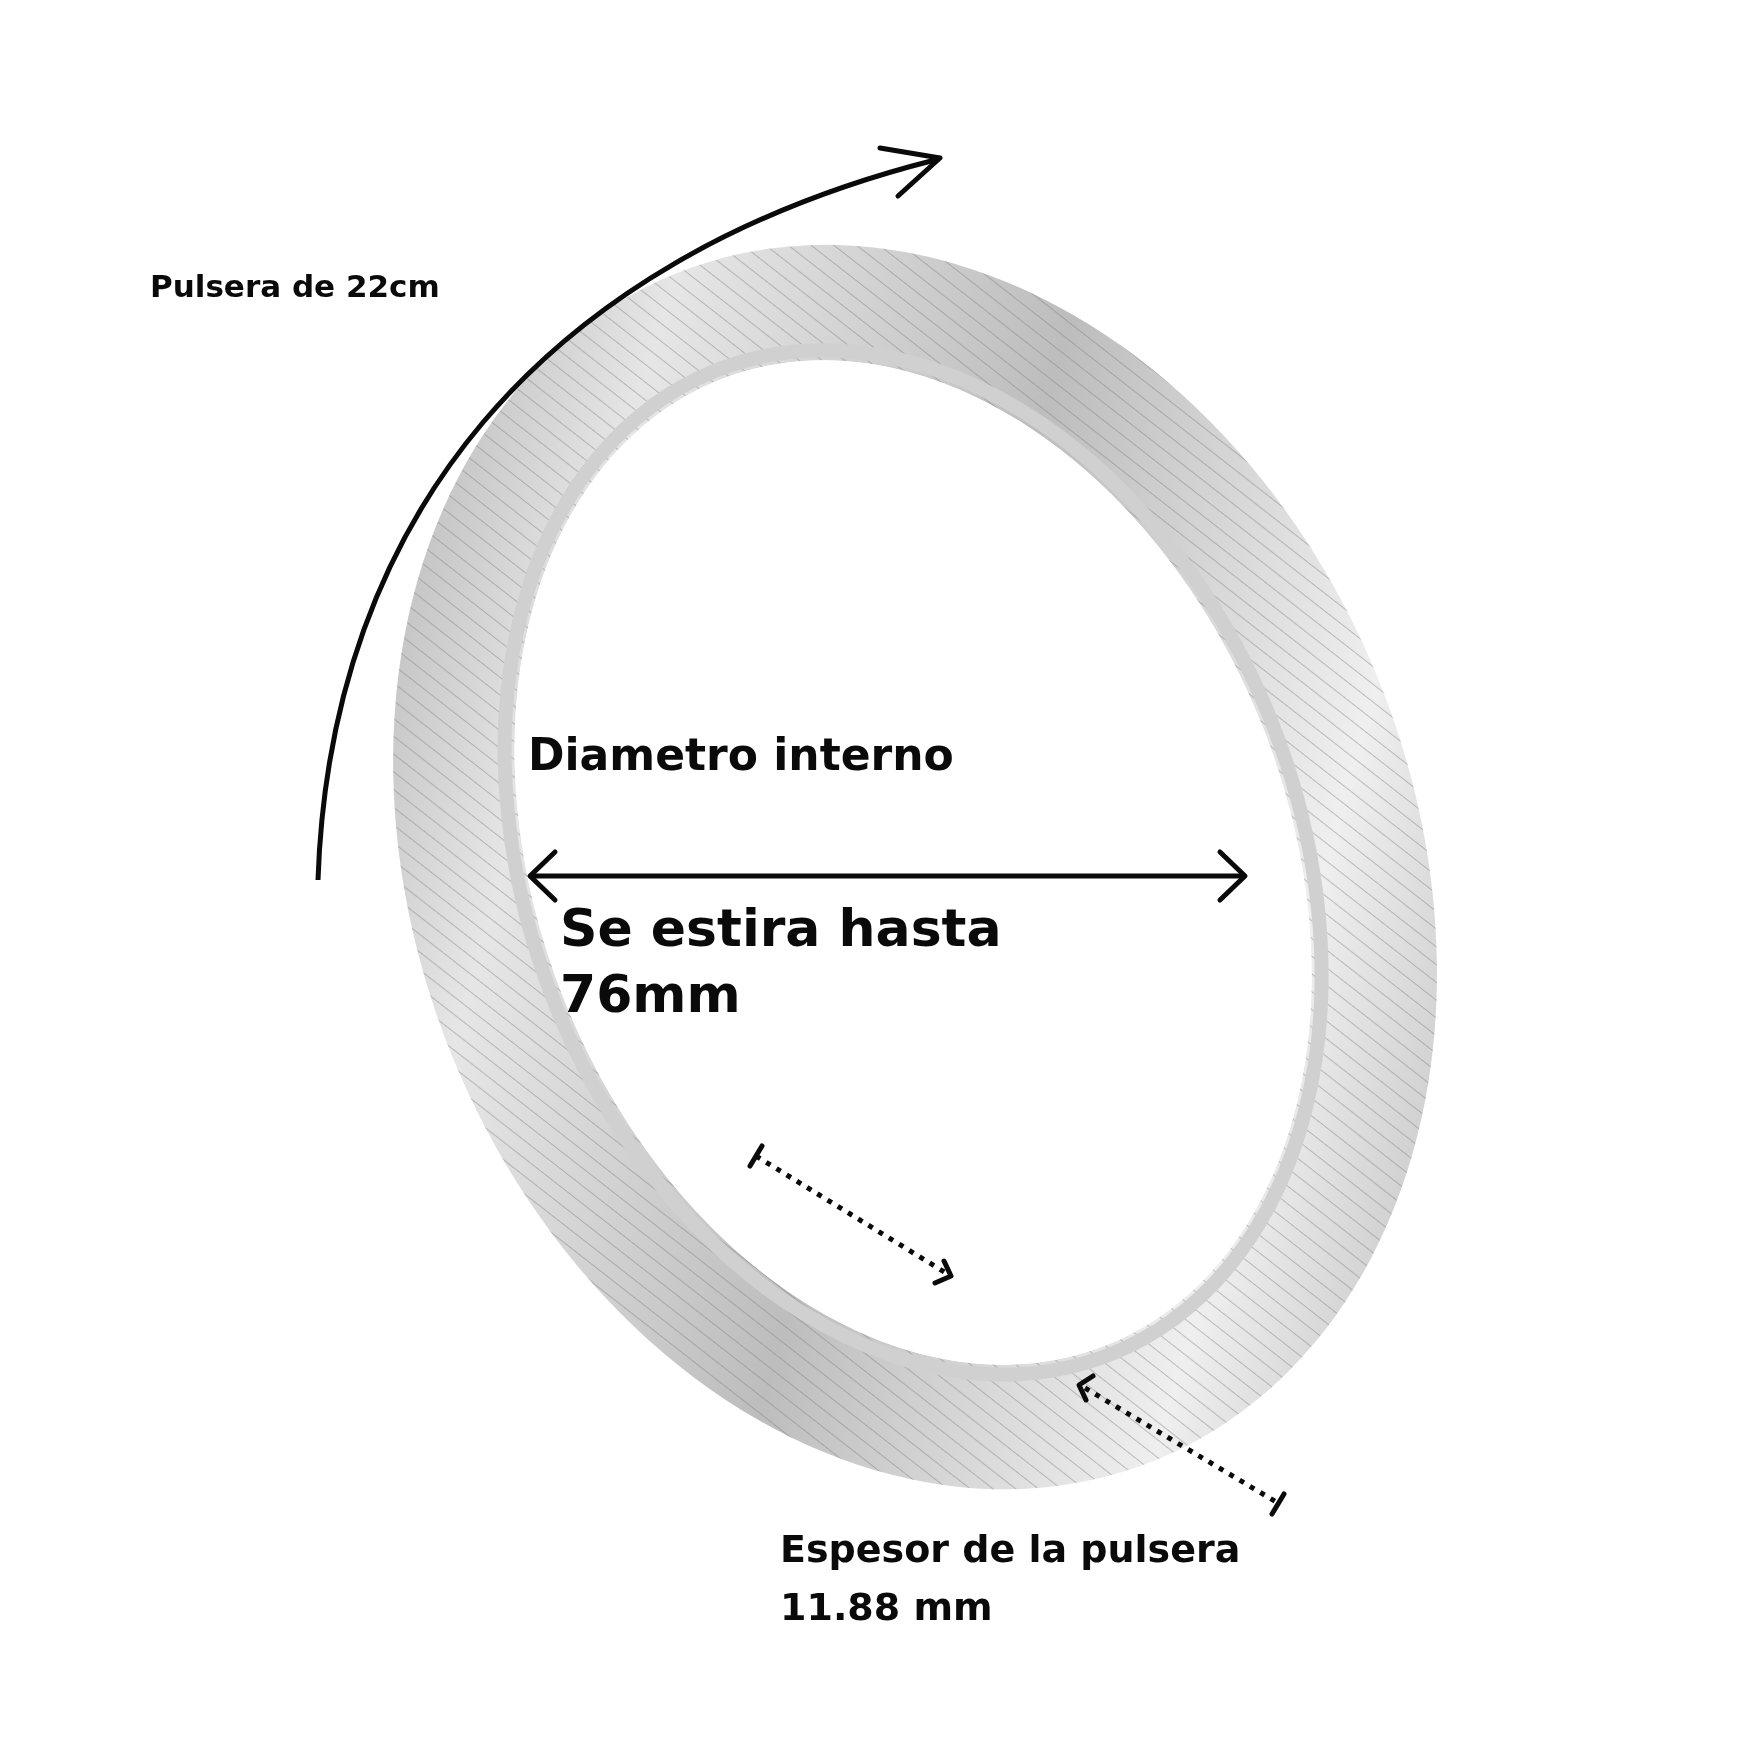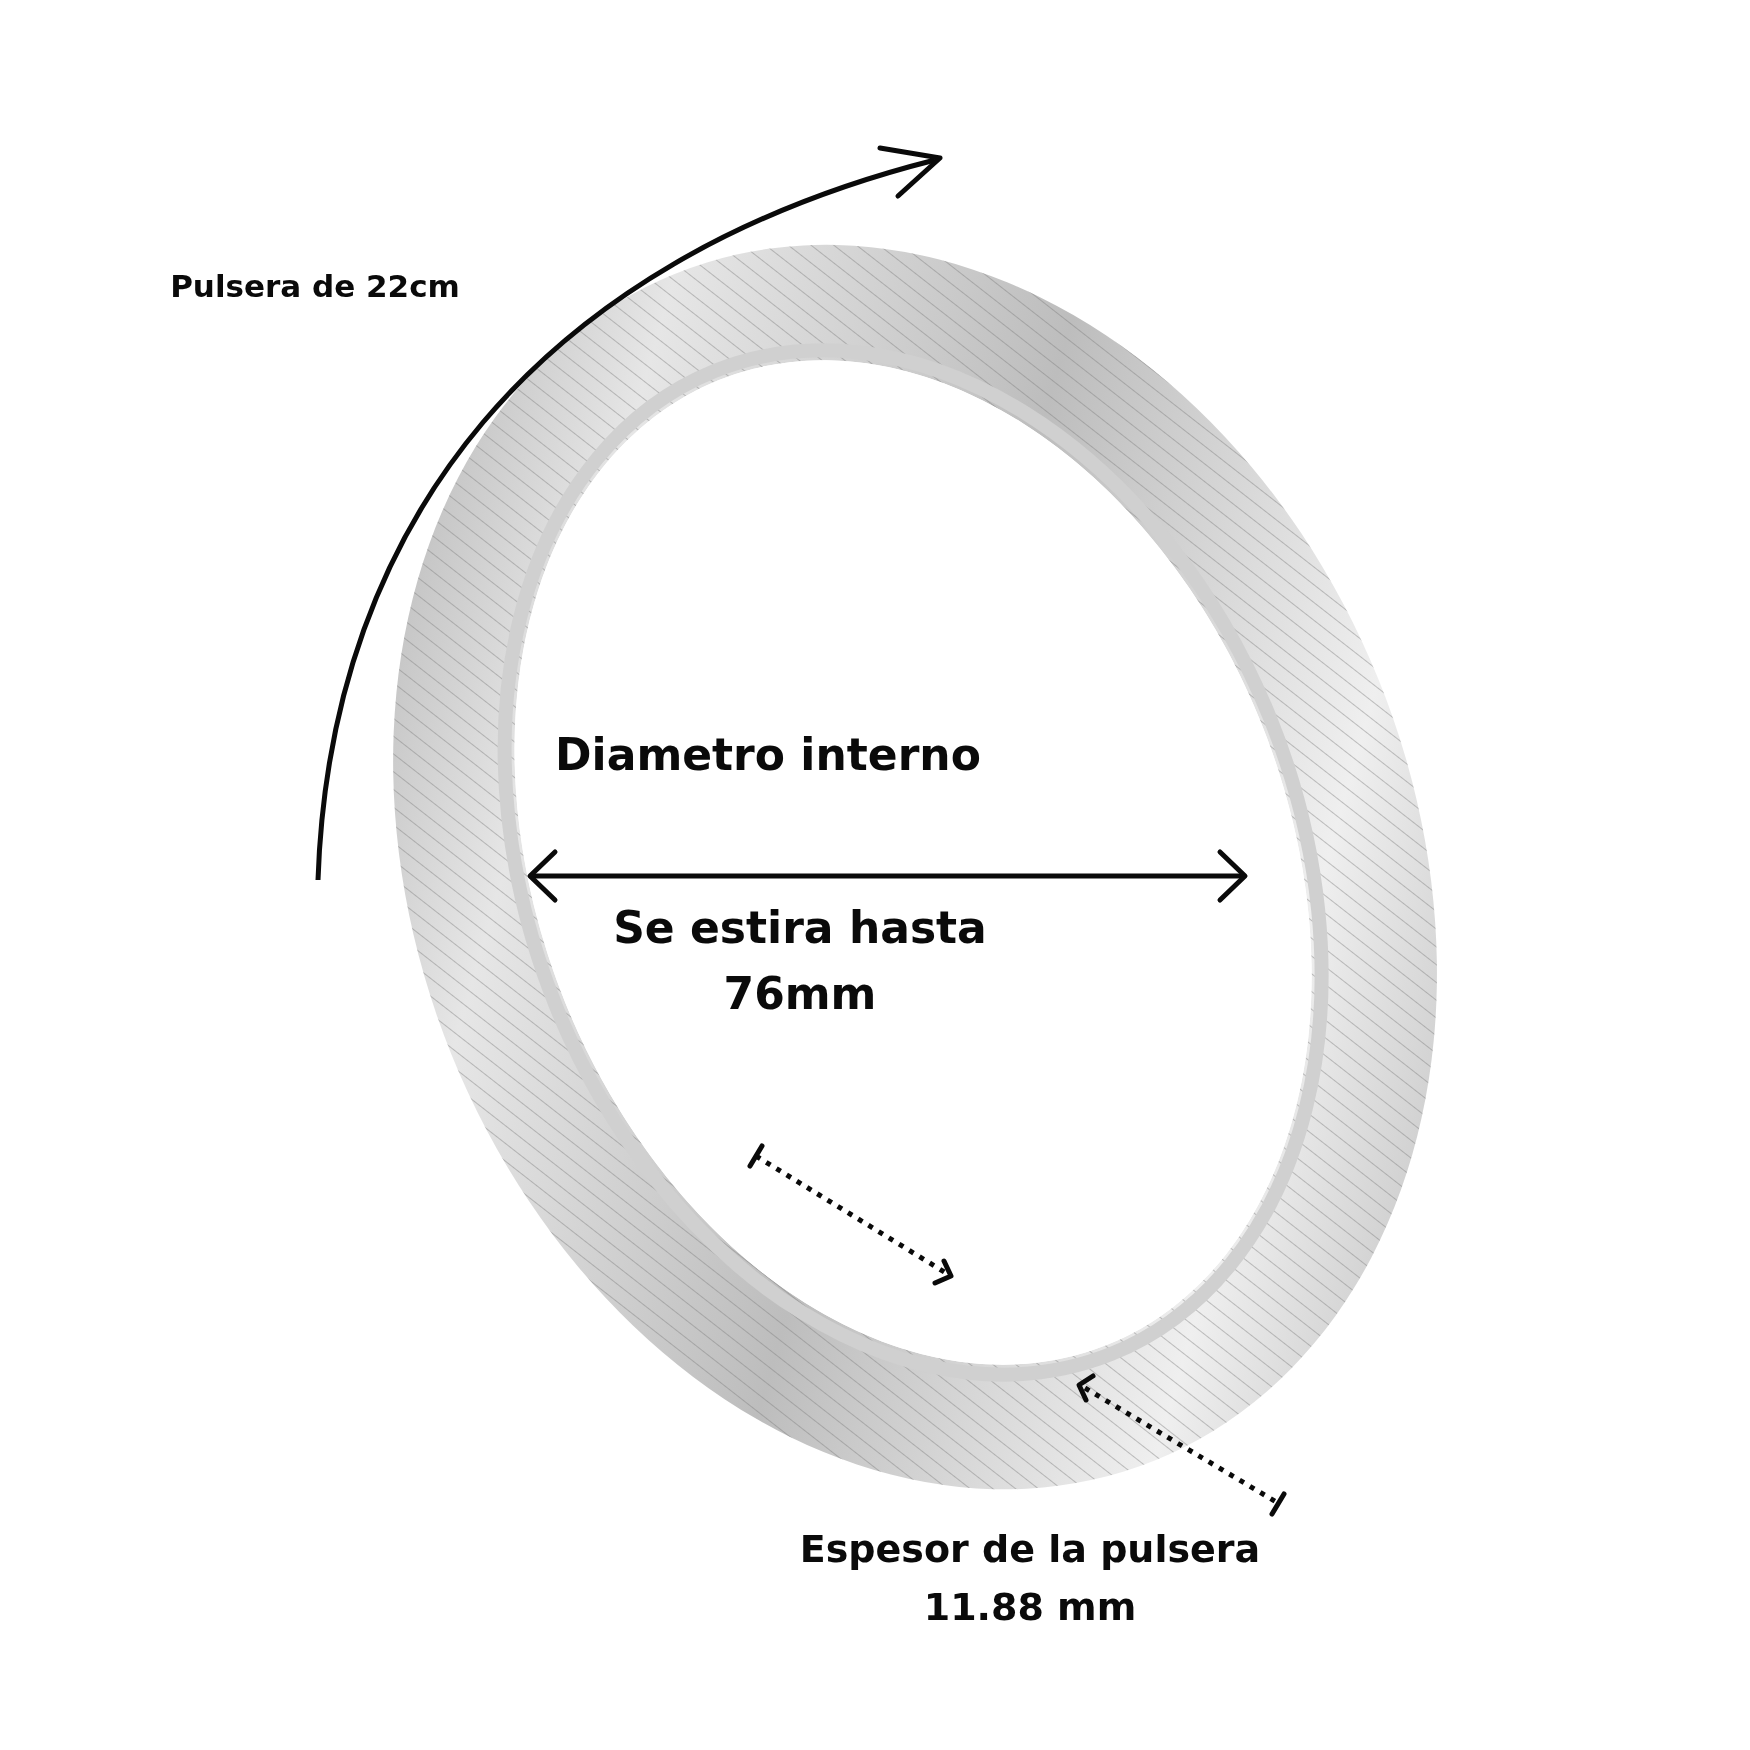--- a/index.html
+++ b/index.html
@@ -1,24 +1,24 @@
 <!DOCTYPE html>
 <html><head>
 <meta charset="utf-8">
 <style>
   html, body { margin: 0; padding: 0; background: #ffffff; }
   body { width: 1750px; height: 1750px; position: relative; overflow: hidden;
          font-family: "DejaVu Sans", "Liberation Sans", sans-serif; }
   .stage { position: absolute; left: 0; top: 0; width: 1750px; height: 1750px; }
   svg.art { position: absolute; left: 0; top: 0; }
-  .label { position: absolute; color: #0a0a0a; font-weight: bold; text-align: center; line-height: 1.22; }
+  .label { position: absolute; color: #0a0a0a; font-weight: bold; line-height: 1.22; }
   .label span { display: block; white-space: nowrap; }
   #lbl-length { left: 150px; top: 262px; width: 330px; font-size: 31px; line-height: 49px; }
   #lbl-diam { left: 528px; top: 722px; width: 480px; font-size: 44px; line-height: 66px; }
-  #lbl-stretch { left: 560px; top: 895px; width: 480px; font-size: 44px; line-height: 66px; }
+  #lbl-stretch { left: 560px; top: 895px; width: 480px; font-size: 52px; line-height: 66px; }
   #lbl-thick { left: 780px; top: 1520px; width: 500px; font-size: 38px; line-height: 58px; }
 </style>
 </head>
 <body>
 
 <div class="stage">
 
   <svg class="art" width="1750" height="1750" viewBox="0 0 1750 1750">
     <defs>
       <linearGradient id="metal" x1="0" y1="0" x2="1" y2="1">

